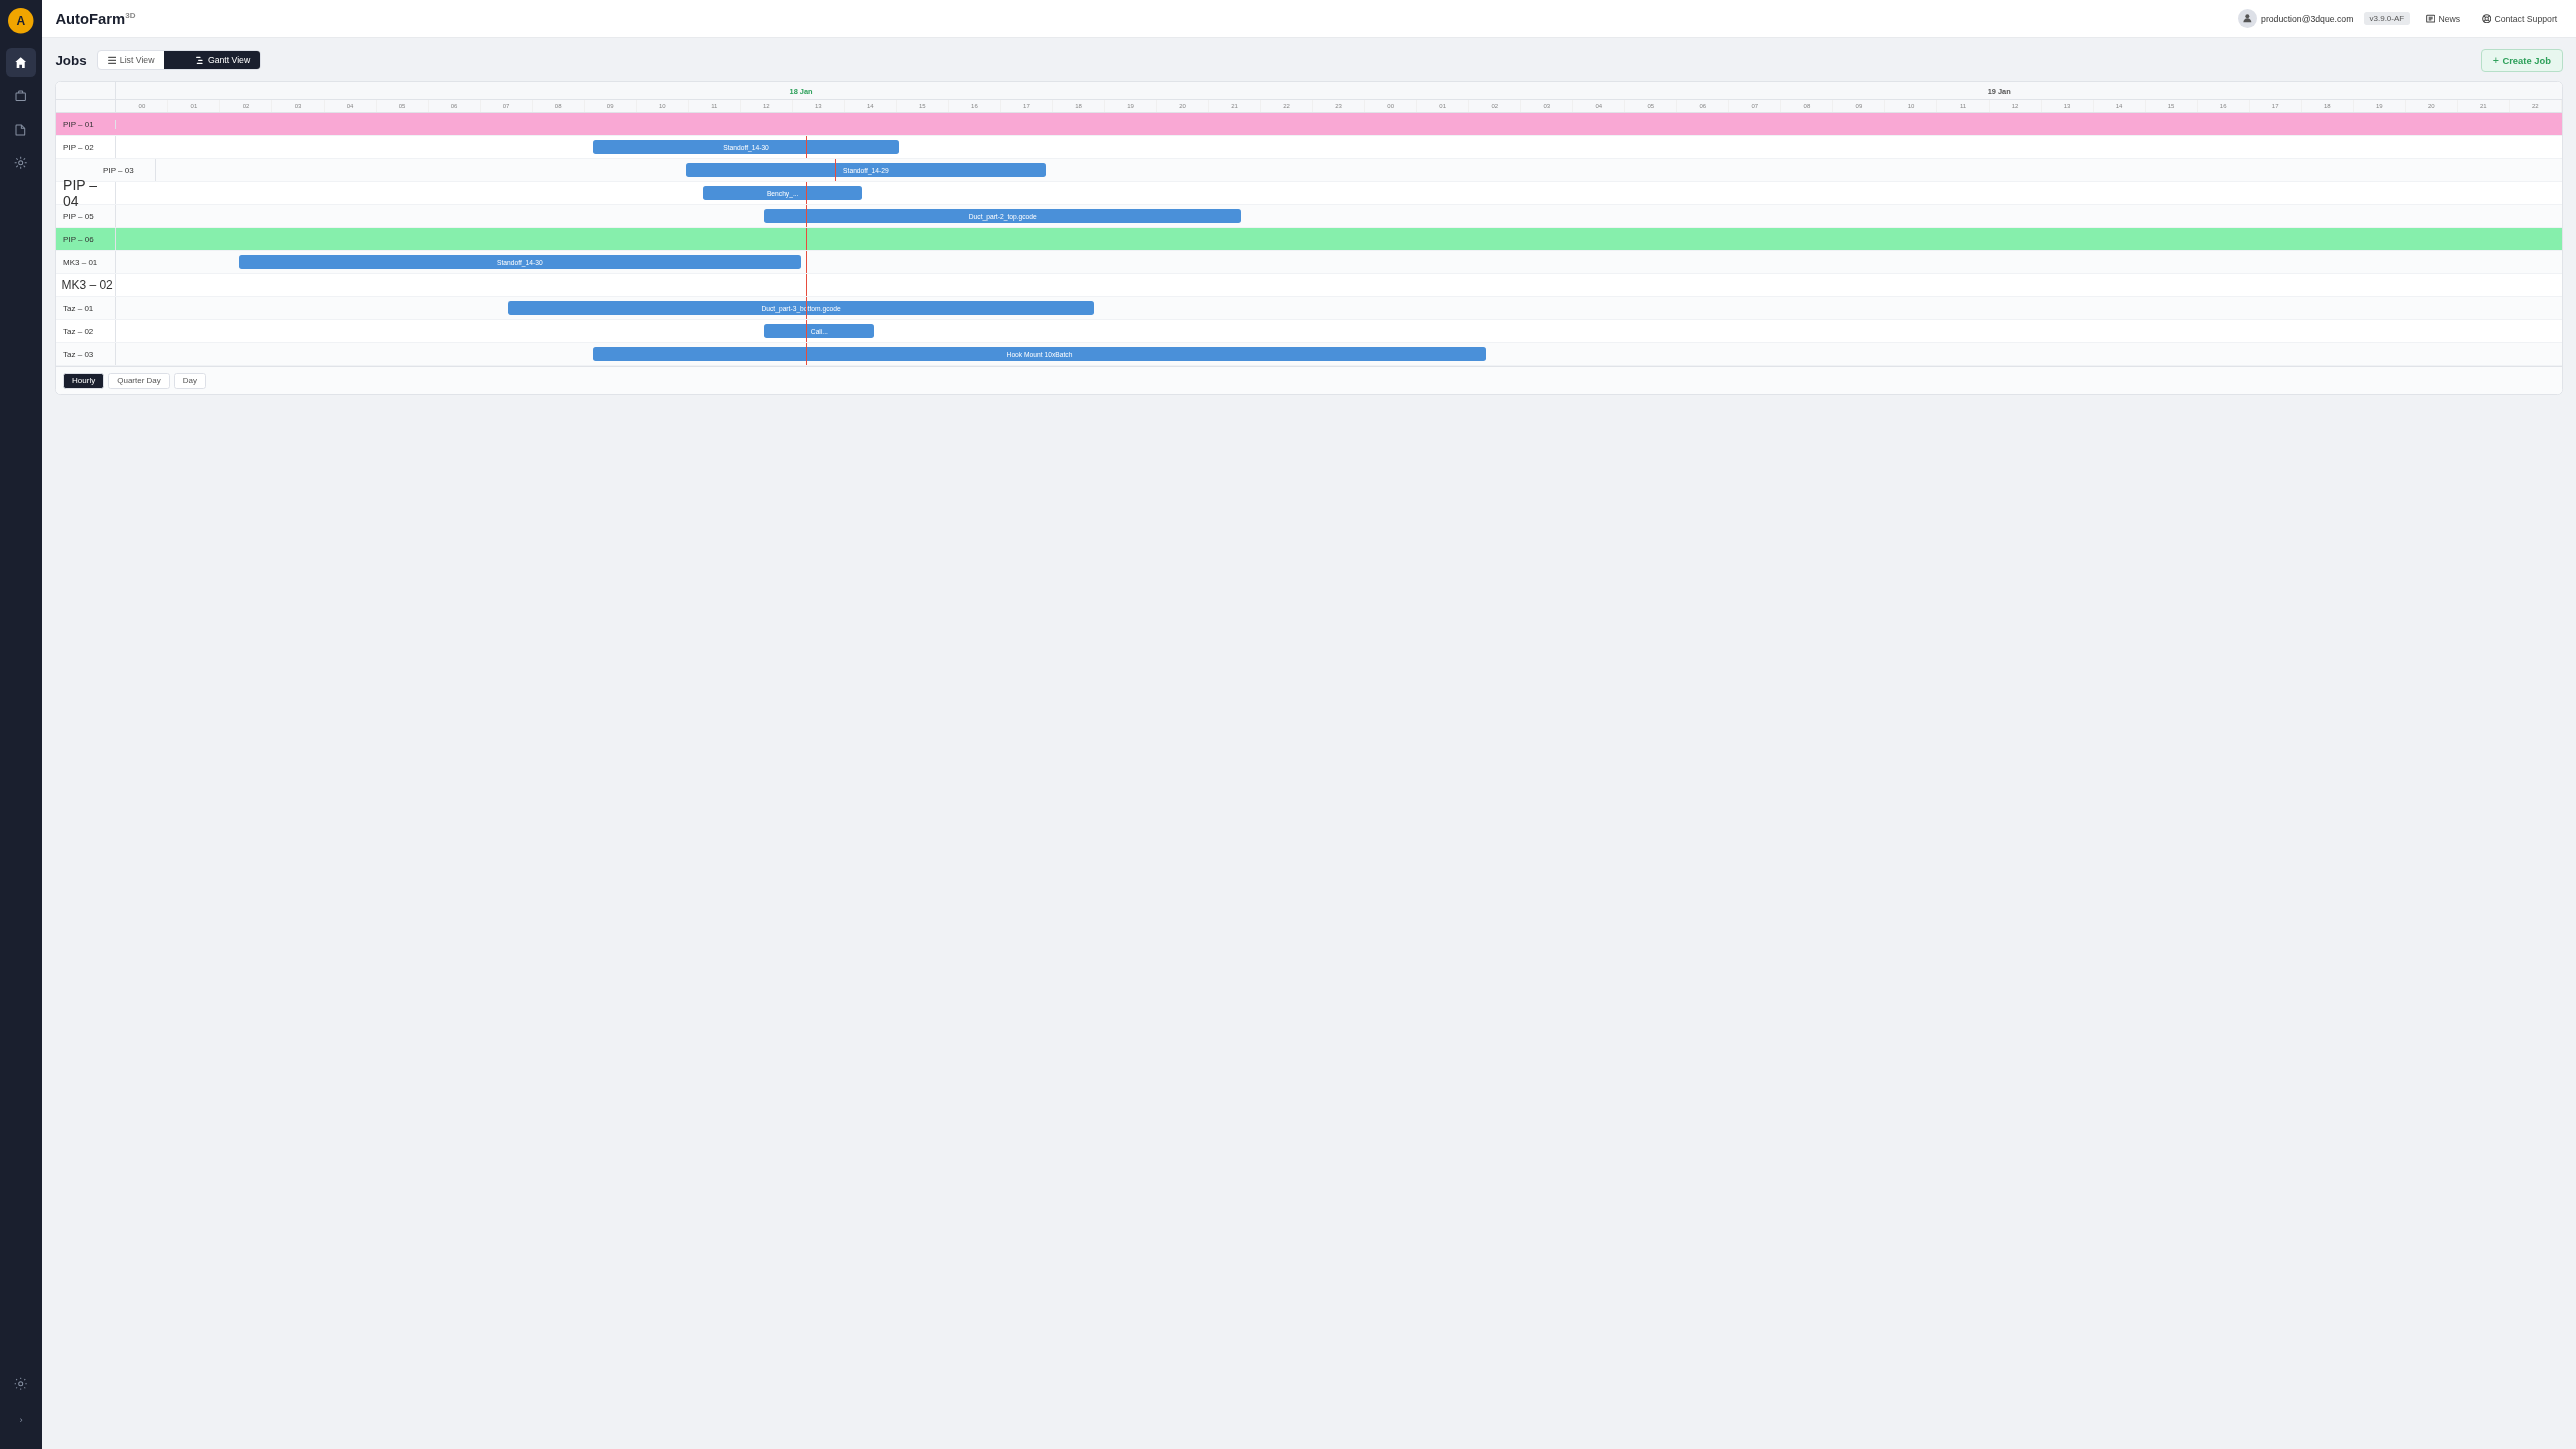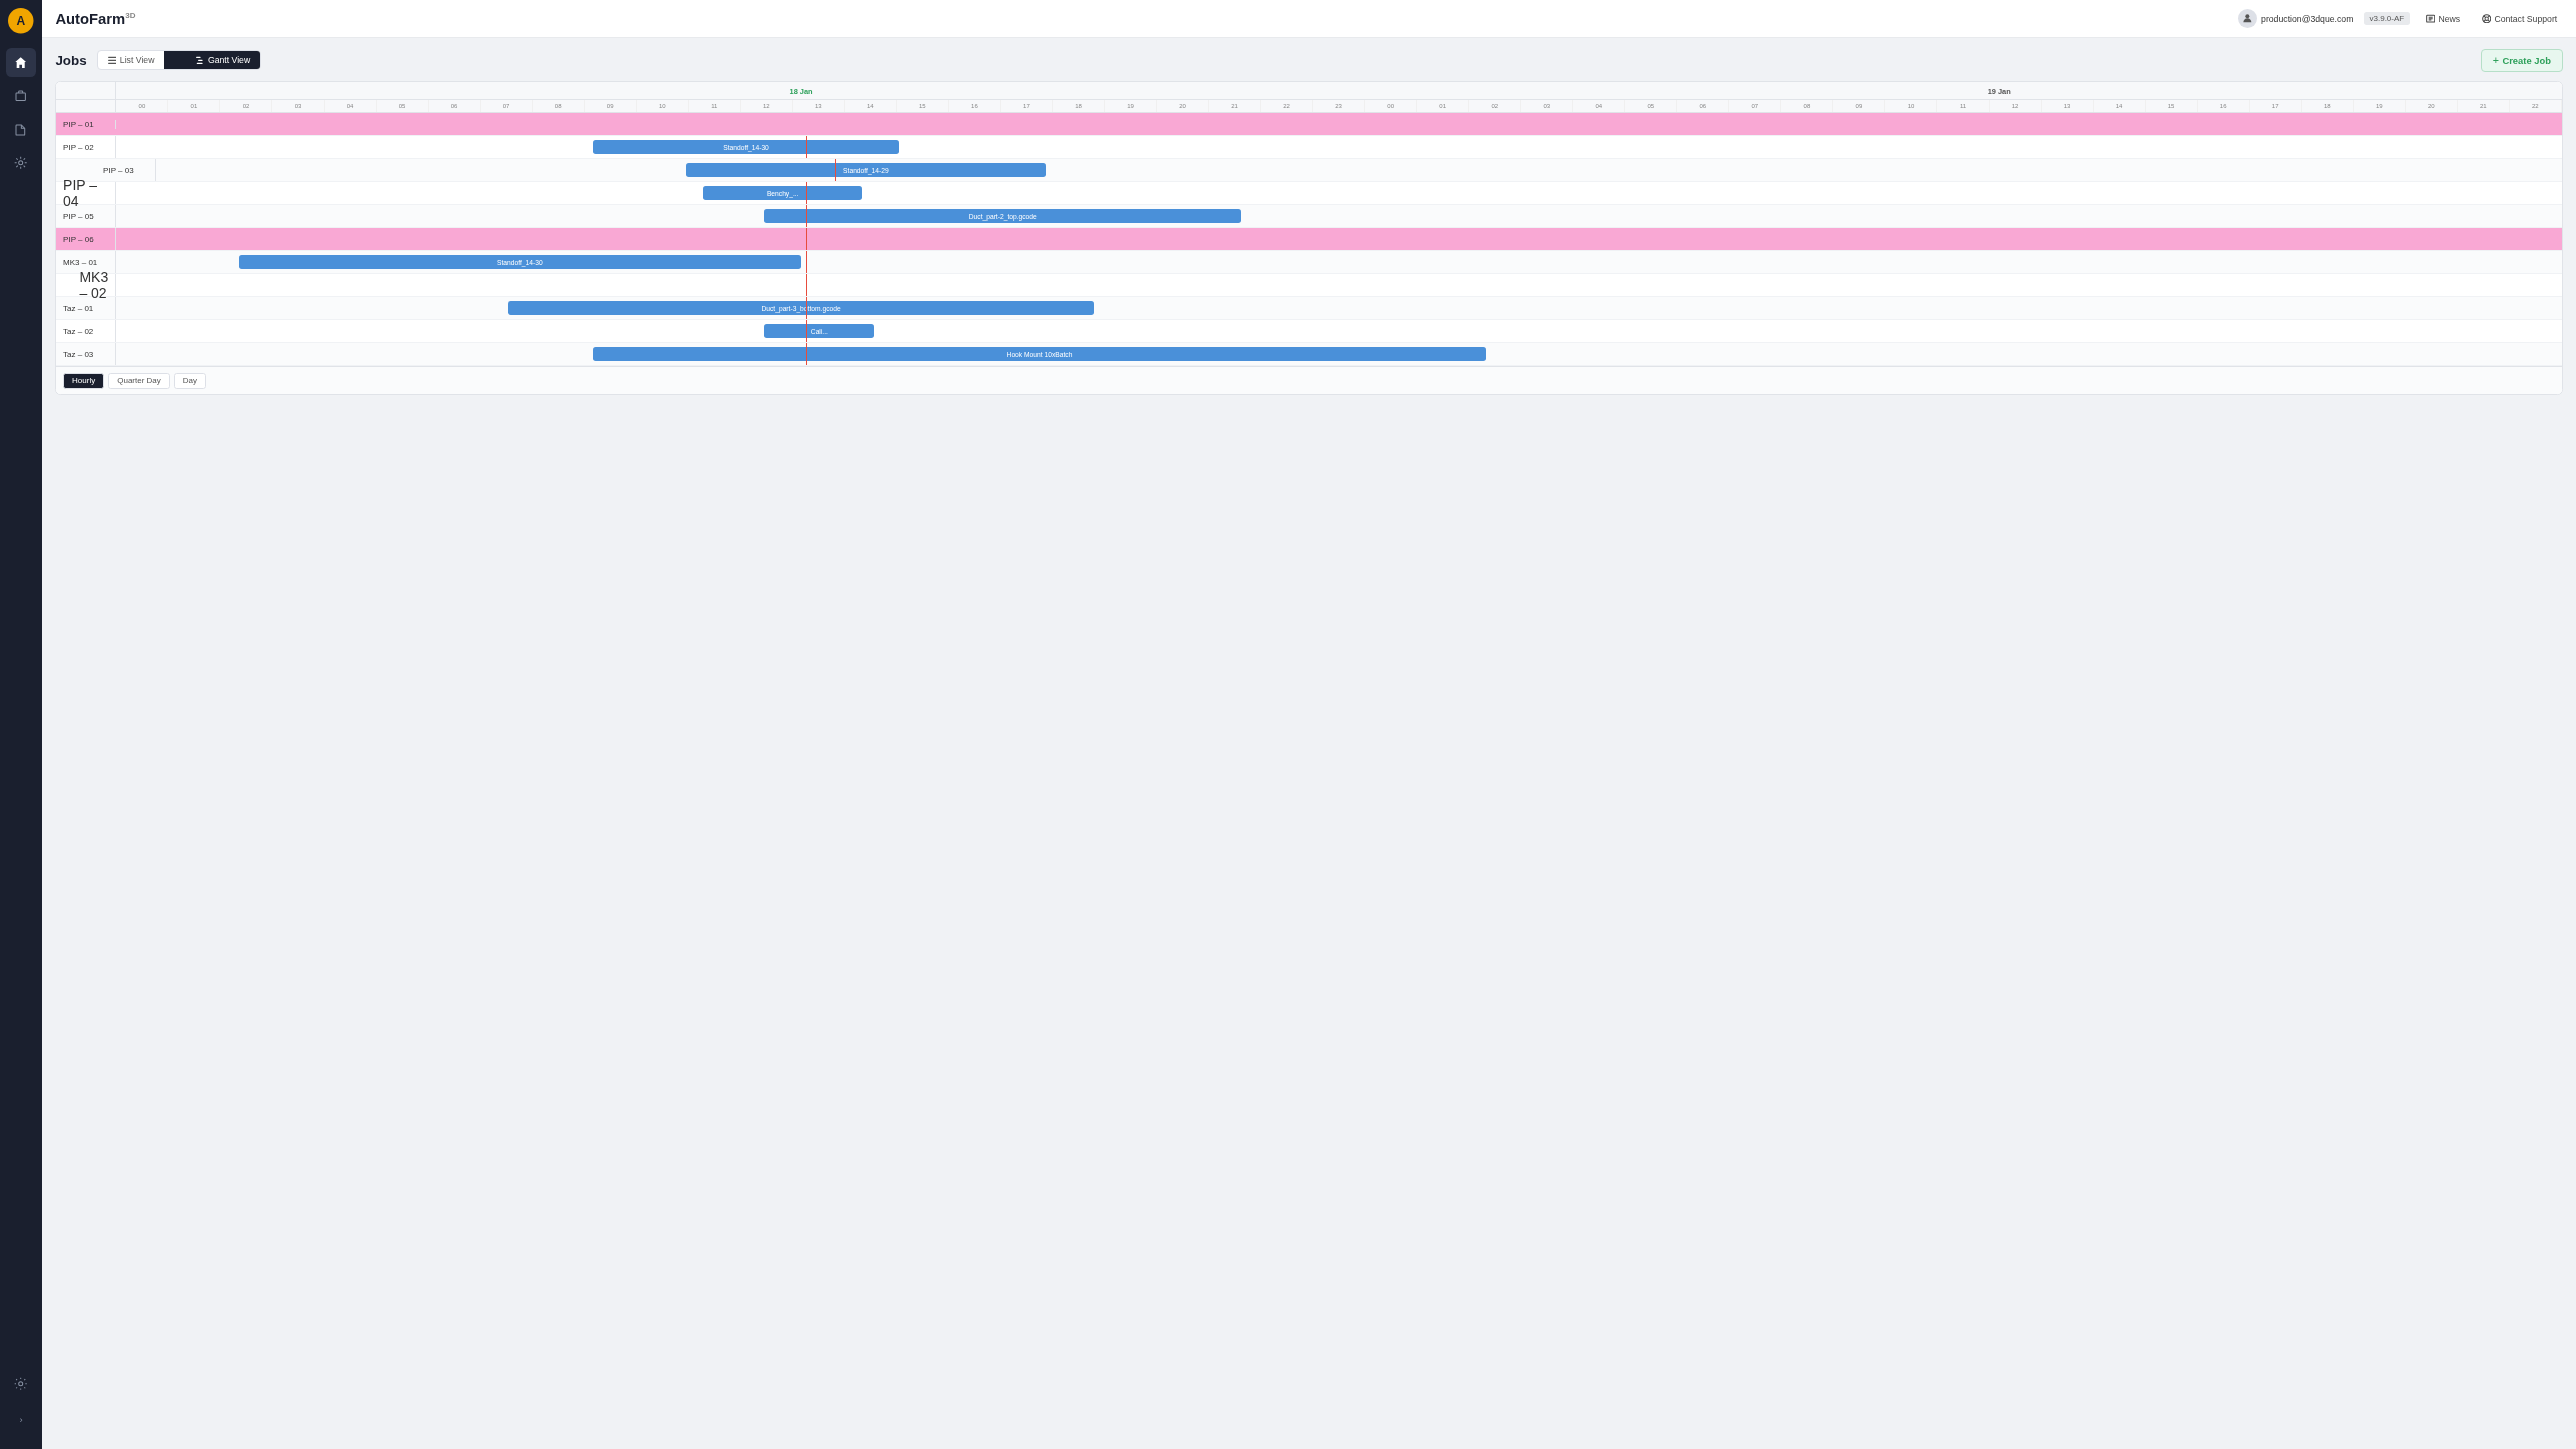--- a/index.html
+++ b/index.html
@@ -418,35 +418,35 @@
                   <div style="position: absolute; top: 3.4px; height: 14.8px; border-radius: 2.7px; background: rgb(74, 144, 217); display: flex; align-items: center; justify-content: center; font-size: 6.7px; color: rgb(255, 255, 255); font-weight: 500; white-space: nowrap; overflow: hidden; text-overflow: ellipsis; padding: 0px 4px; cursor: pointer; left: 24%; width: 6.5%;">Benchy_...</div>
                 </div>
               </div>
               <div style="display: flex; height: 23px; border-bottom: 0.7px solid rgb(240, 242, 245); background: rgb(250, 251, 252);">
                 <div style="width: 60px; flex-shrink: 0; display: flex; align-items: center; padding-left: 6.7px; font-size: 8px; color: rgb(51, 51, 51); font-weight: 500; border-right: 0.7px solid rgb(224, 227, 232);">PIP – 05</div>
                 <div style="flex: 1 1 0%; position: relative; overflow: hidden;">
                   <div style="position: absolute; top: 0px; bottom: 0px; width: 1.3px; background: rgb(231, 76, 60); z-index: 5; left: 28.2%;"></div>
                   <div style="position: absolute; top: 3.4px; height: 14.8px; border-radius: 2.7px; background: rgb(74, 144, 217); display: flex; align-items: center; justify-content: center; font-size: 6.7px; color: rgb(255, 255, 255); font-weight: 500; white-space: nowrap; overflow: hidden; text-overflow: ellipsis; padding: 0px 4px; cursor: pointer; left: 26.5%; width: 19.5%;">Duct_part-2_top.gcode</div>
                 </div>
               </div>
-              <div style="display: flex; height: 23px; border-bottom: 0.7px solid rgb(240, 242, 245); background: #f9a8d4;">
+              <div style="display: flex; height: 23px; border-bottom: 0.7px solid rgb(240, 242, 245); background: #86efac;">
                 <div style="width: 60px; flex-shrink: 0; display: flex; align-items: center; padding-left: 6.7px; font-size: 8px; color: rgb(51, 51, 51); font-weight: 500; border-right: 0.7px solid rgb(224, 227, 232);">PIP – 06</div>
                 <div style="flex: 1 1 0%; position: relative; overflow: hidden;">
                   <div style="position: absolute; top: 0px; bottom: 0px; width: 1.3px; background: rgb(231, 76, 60); z-index: 5; left: 28.2%;"></div>
                 </div>
               </div>
               <div style="display: flex; height: 23px; border-bottom: 0.7px solid rgb(240, 242, 245); background: rgb(250, 251, 252);">
                 <div style="width: 60px; flex-shrink: 0; display: flex; align-items: center; padding-left: 6.7px; font-size: 8px; color: rgb(51, 51, 51); font-weight: 500; border-right: 0.7px solid rgb(224, 227, 232);">MK3 – 01</div>
                 <div style="flex: 1 1 0%; position: relative; overflow: hidden;">
                   <div style="position: absolute; top: 0px; bottom: 0px; width: 1.3px; background: rgb(231, 76, 60); z-index: 5; left: 28.2%;"></div>
                   <div style="position: absolute; top: 3.4px; height: 14.8px; border-radius: 2.7px; background: rgb(74, 144, 217); display: flex; align-items: center; justify-content: center; font-size: 6.7px; color: rgb(255, 255, 255); font-weight: 500; white-space: nowrap; overflow: hidden; text-overflow: ellipsis; padding: 0px 4px; cursor: pointer; left: 5%; width: 23%;">Standoff_14-30</div>
                 </div>
               </div>
               <div style="display: flex; height: 23px; border-bottom: 0.7px solid rgb(240, 242, 245); background: rgb(255, 255, 255);">
-                <div style="width: 60px; flex-shrink: 0; display: flex; align-items: center; padding-left: 23px; font-size: 14px; color: rgb(51, 51, 51); font-weight: 500; border-right: 0.7px solid rgb(224, 227, 232);">MK3 – 02</div>
+                <div style="width: 60px; flex-shrink: 0; display: flex; align-items: center; padding-left: 5px; font-size: 12px; color: rgb(51, 51, 51); font-weight: 500; border-right: 0.7px solid rgb(224, 227, 232);">MK3 – 02</div>
                 <div style="flex: 1 1 0%; position: relative; overflow: hidden;">
                   <div style="position: absolute; top: 0px; bottom: 0px; width: 1.3px; background: rgb(231, 76, 60); z-index: 5; left: 28.2%;"></div>
                 </div>
               </div>
               <div style="display: flex; height: 23px; border-bottom: 0.7px solid rgb(240, 242, 245); background: rgb(250, 251, 252);">
                 <div style="width: 60px; flex-shrink: 0; display: flex; align-items: center; padding-left: 6.7px; font-size: 8px; color: rgb(51, 51, 51); font-weight: 500; border-right: 0.7px solid rgb(224, 227, 232);">Taz – 01</div>
                 <div style="flex: 1 1 0%; position: relative; overflow: hidden;">
                   <div style="position: absolute; top: 0px; bottom: 0px; width: 1.3px; background: rgb(231, 76, 60); z-index: 5; left: 28.2%;"></div>
                   <div style="position: absolute; top: 3.4px; height: 14.8px; border-radius: 2.7px; background: rgb(74, 144, 217); display: flex; align-items: center; justify-content: center; font-size: 6.7px; color: rgb(255, 255, 255); font-weight: 500; white-space: nowrap; overflow: hidden; text-overflow: ellipsis; padding: 0px 4px; cursor: pointer; left: 16%; width: 24%;">Duct_part-3_bottom.gcode</div>
                 </div>

